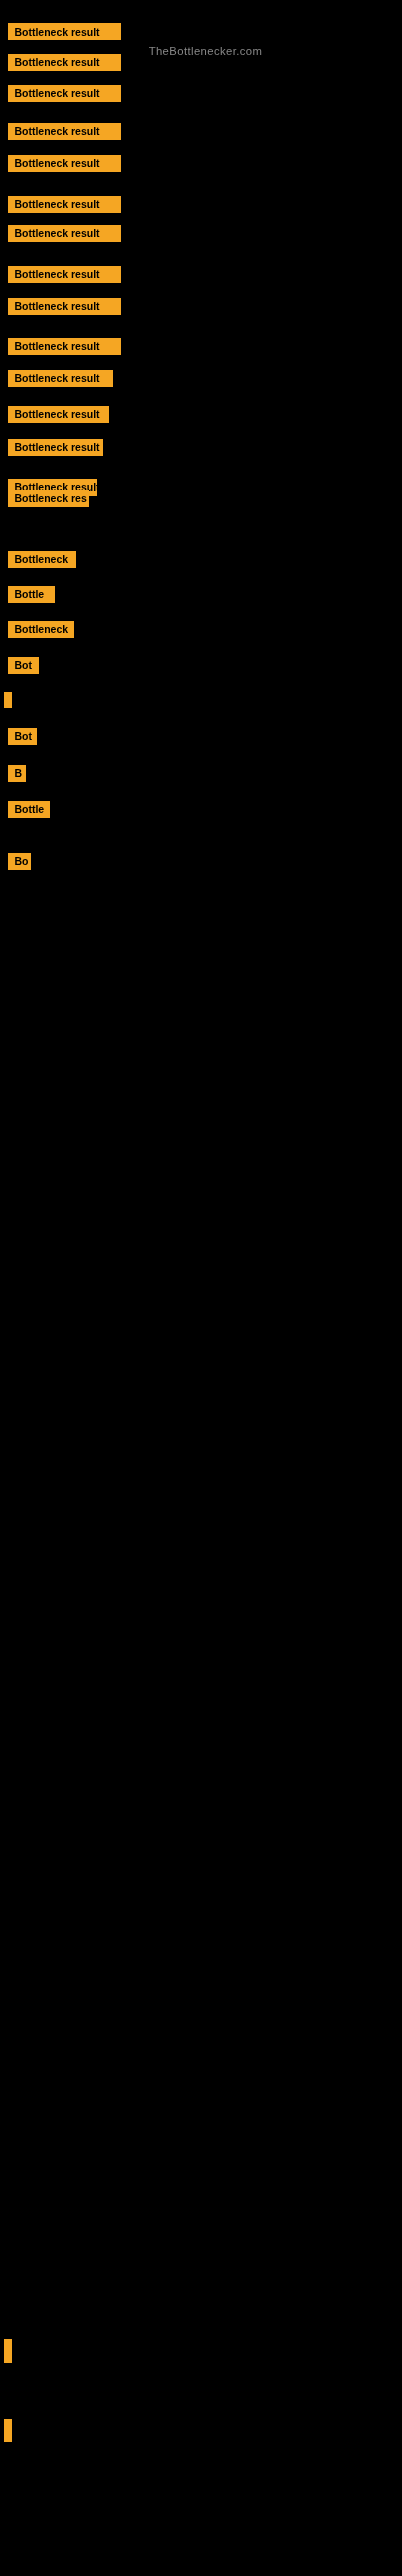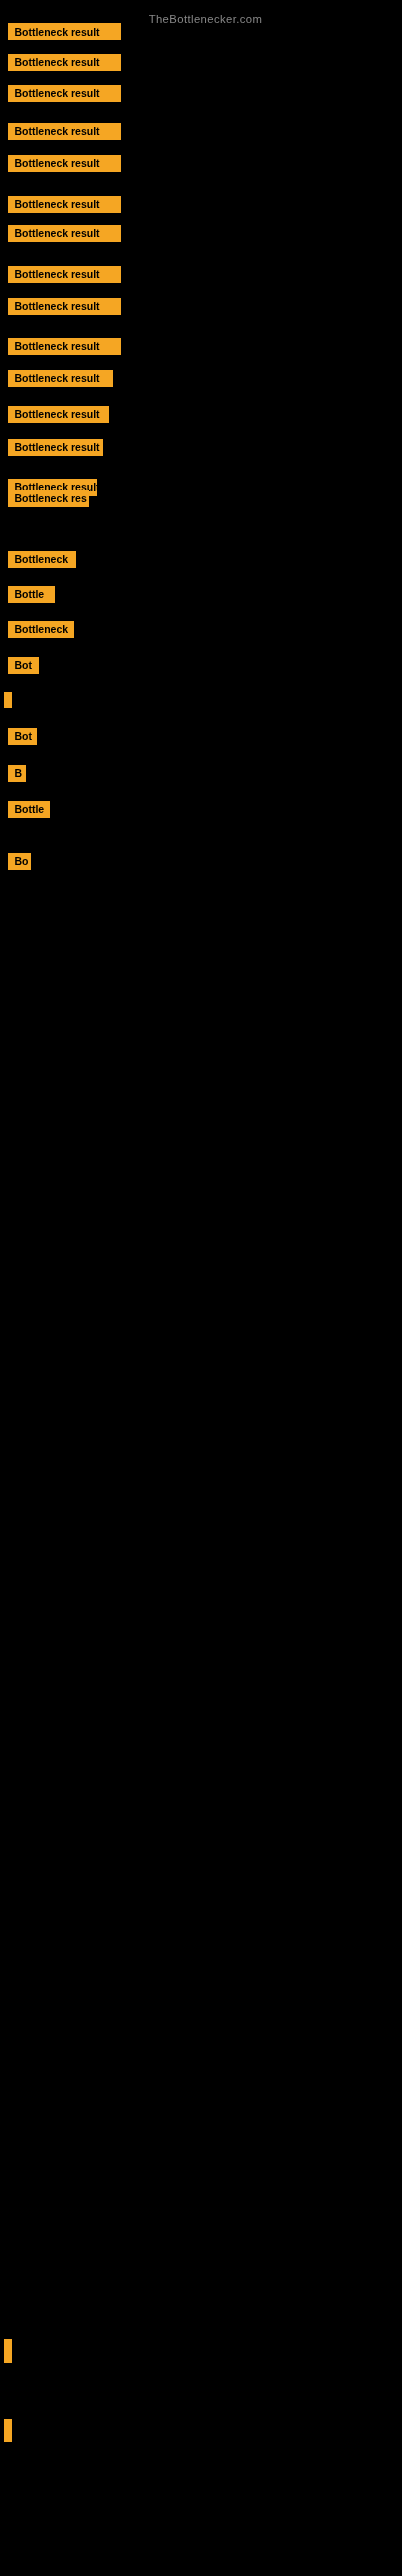--- a/index.html
+++ b/index.html
@@ -15,20 +15,21 @@
       font-family: Arial, sans-serif;
       position: relative;
     }
 
     .site-title {
       text-align: center;
       color: #888;
       font-size: 11.3px;
       padding: 4.8px 0 3.2px 0;
       letter-spacing: 0.4px;
+      margin-top: 32px;
     }
 
     .badge-container {
       position: absolute;
       left: 0;
     }
 
     .bottleneck-badge {
       background-color: #f5a623;
       color: #000;

